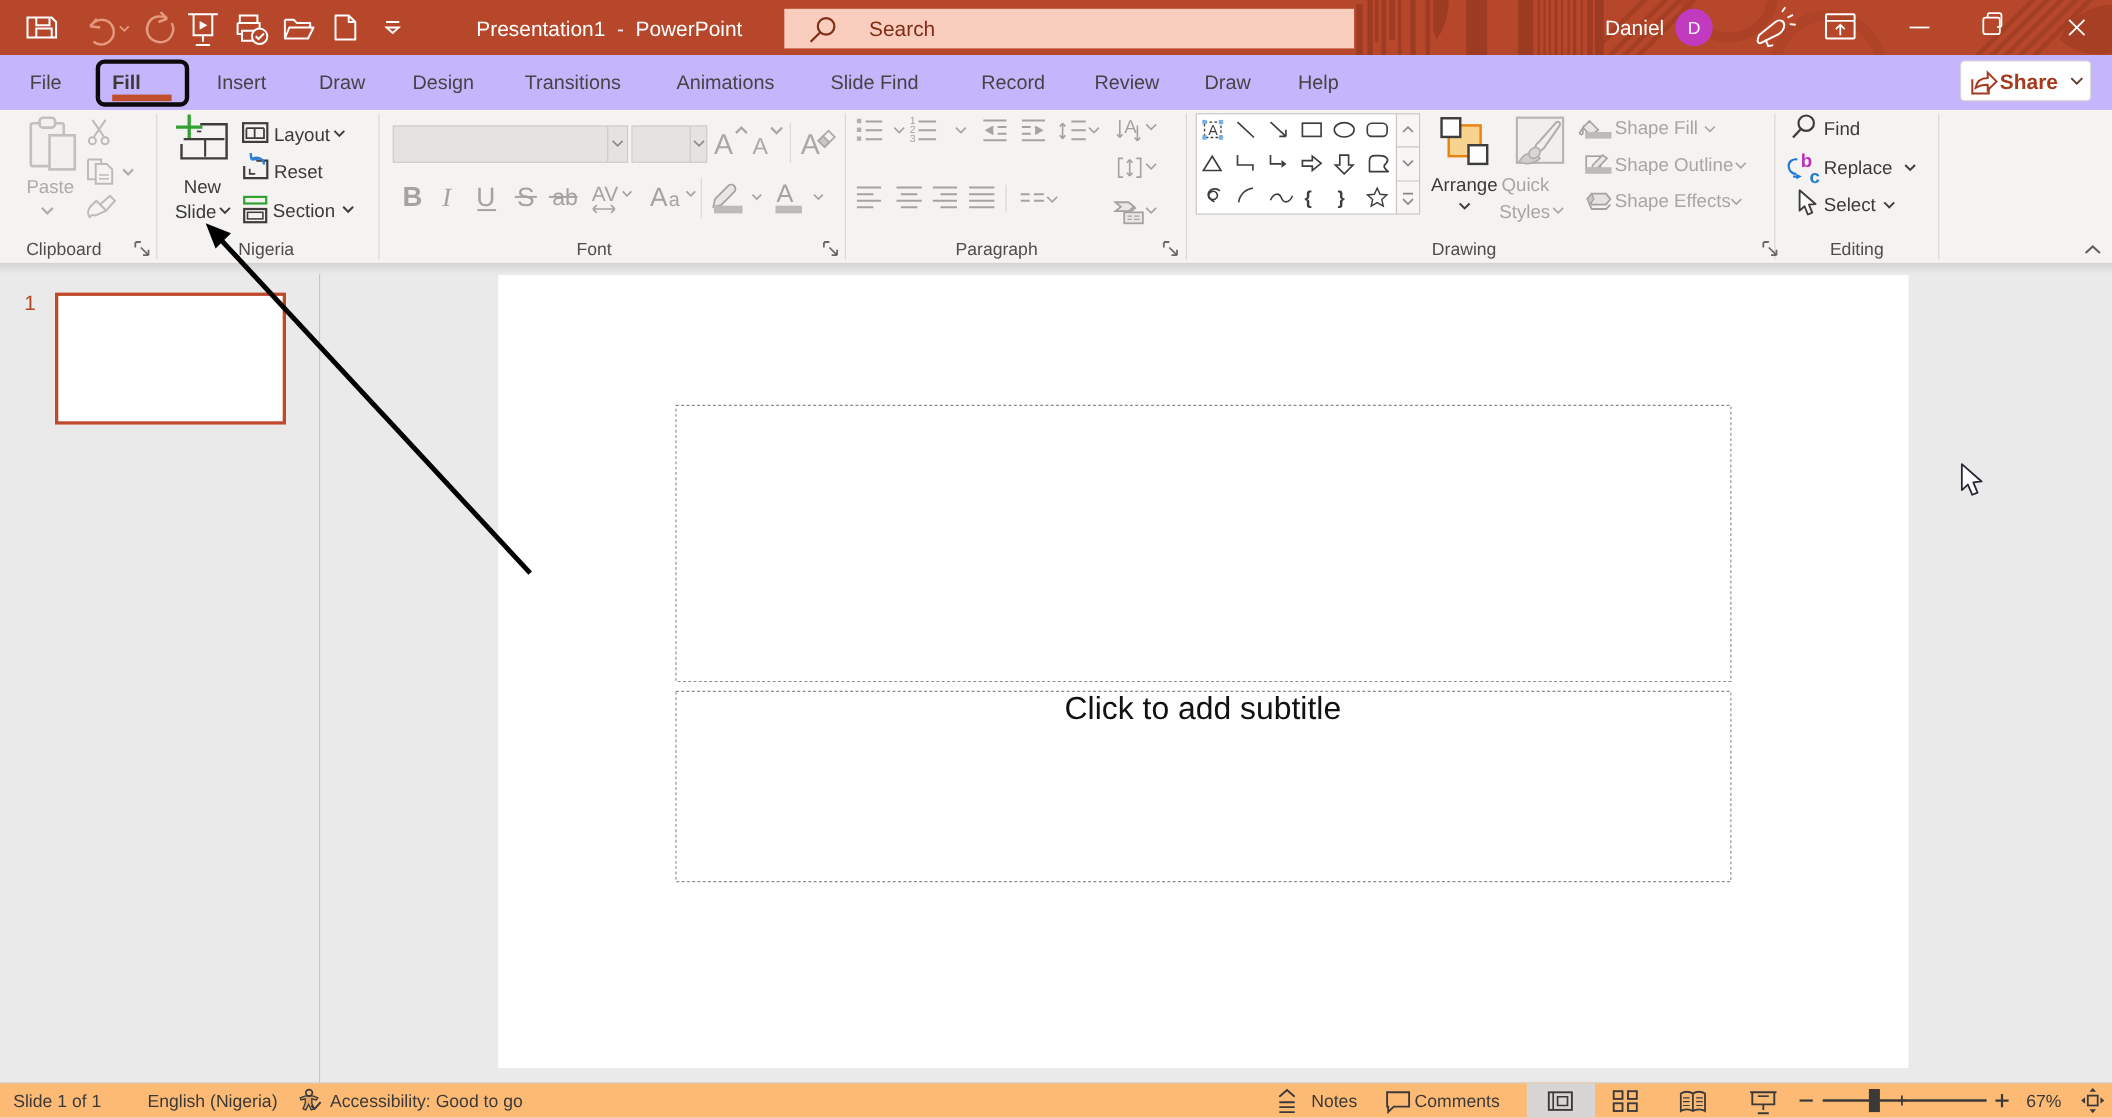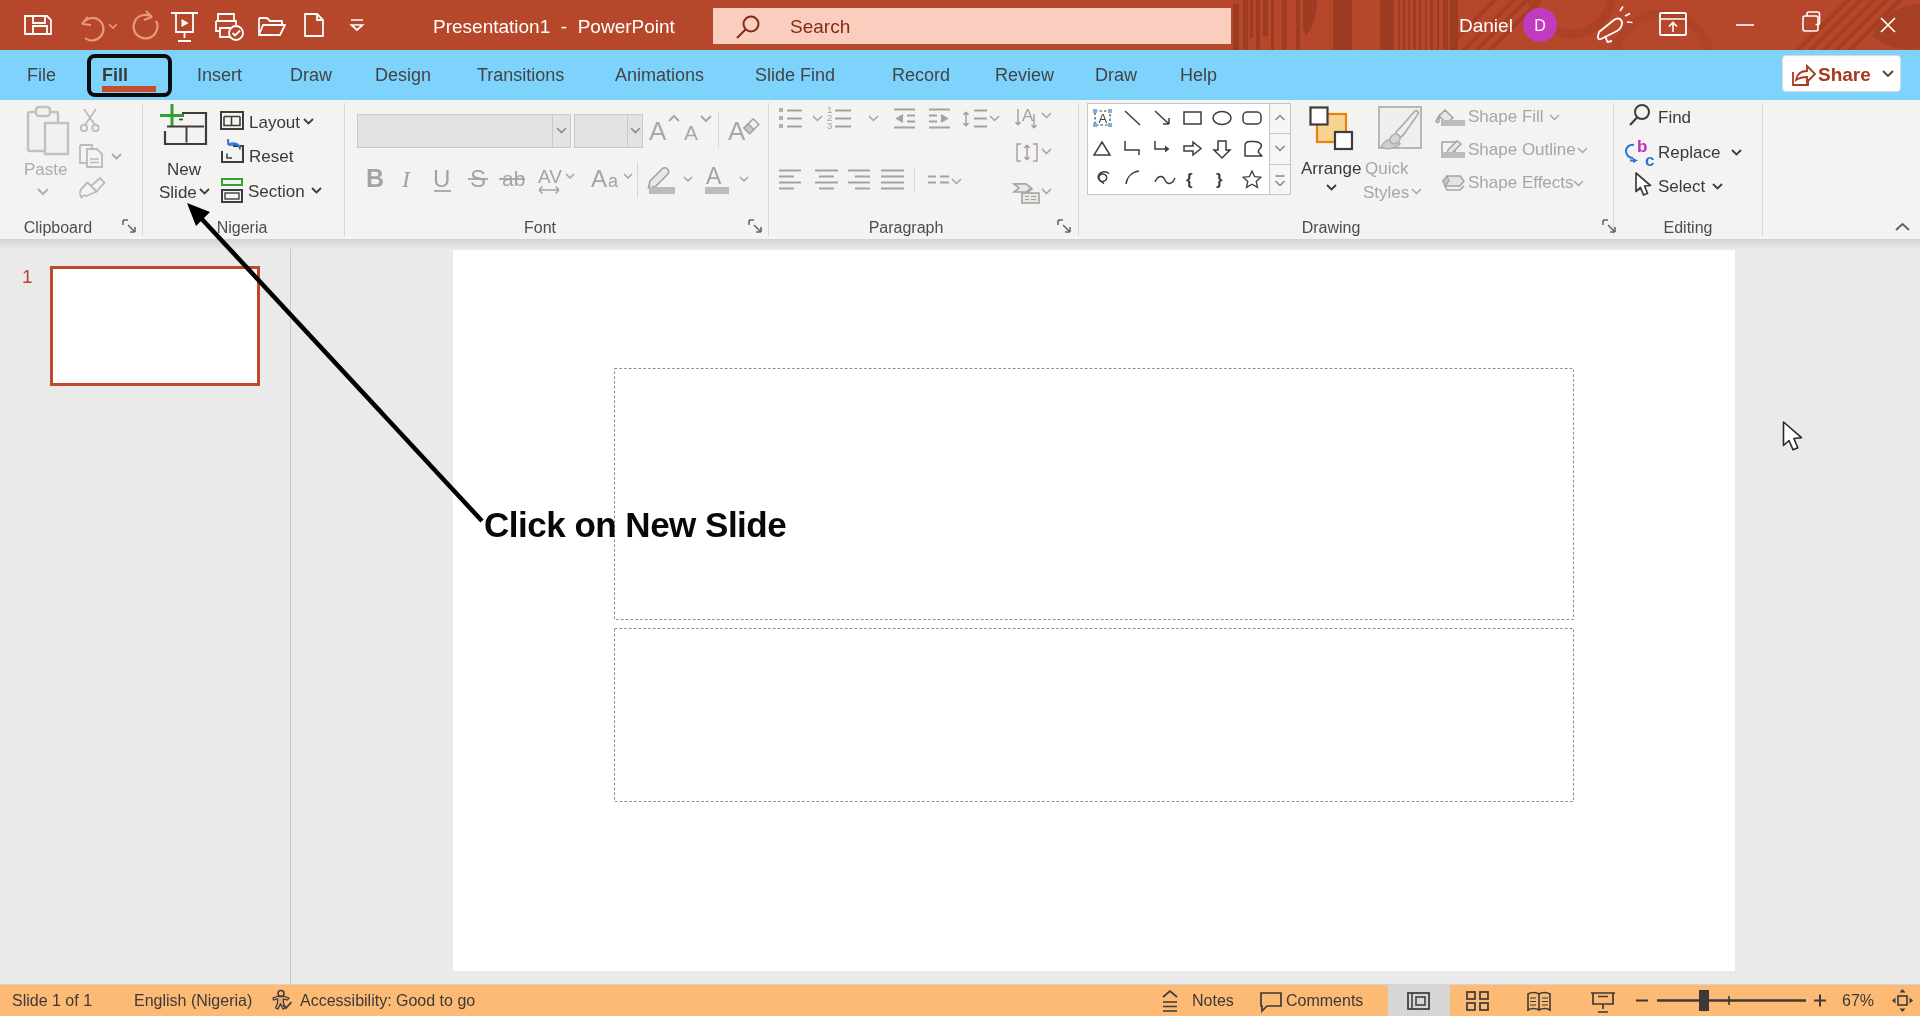--- a/index.html
+++ b/index.html
@@ -1,20 +1,20 @@
 <!DOCTYPE html>
 <html><head>
 <meta charset="utf-8">
 <style>
 * { margin:0; padding:0; box-sizing:border-box; }
 html,body { width:1920px; height:1016px; overflow:hidden; background:#eaeaea;
   font-family:"Liberation Sans", sans-serif; }
 .abs { position:absolute; }
 #titlebar { position:absolute; left:0; top:0; width:1920px; height:50px; background:#b7472a; overflow:hidden; }
-#tabrow { position:absolute; left:0; top:50px; width:1920px; height:50px; background:#7dd3fc; }
+#tabrow { position:absolute; left:0; top:50px; width:1920px; height:50px; background:#c4b5fd; }
 #ribbon { position:absolute; left:0; top:100px; width:1920px; height:139px; background:#f4f3f1; }
 #shadow { position:absolute; left:0; top:239px; width:1920px; height:10px;
   background:linear-gradient(#d3d2d1, #eaeaea); }
 #editor { position:absolute; left:0; top:249px; width:1920px; height:735px; background:#eaeaea; }
 #statusbar { position:absolute; left:0; top:984px; width:1920px; height:32px; background:#fdba74; border-top:1px solid #d6d4d2; }
 .tab { position:absolute; top:0; height:50px; line-height:50px; font-size:18px; color:#444; }
 .glabel { position:absolute; top:119px; font-size:16px; color:#4f4d4b; width:200px; text-align:center; margin-left:-100px; }
 .gdiv { position:absolute; top:3px; width:1px; height:133px; background:#d8d6d4; }
 svg { position:absolute; overflow:visible; }
 </style>
@@ -426,21 +426,21 @@
 <div id="shadow"></div>
 <div id="editor">
   <div class="abs" style="left:290px;top:0;width:1px;height:735px;background:#c9c7c5"></div>
   <div class="abs" style="left:22px;top:17px;font-size:19px;color:#b7472a">1</div>
   <div class="abs" style="left:50px;top:17px;width:210px;height:120px;background:#ffffff;border:3px solid #c0492c"></div>
   <div class="abs" style="left:453px;top:1px;width:1282px;height:721px;background:#ffffff"></div>
   <svg width="1282" height="720" style="left:453px;top:1px">
     <rect x="161.5" y="118.5" width="959" height="251" fill="none" stroke="#8a8a8a" stroke-width="1" stroke-dasharray="2.6 2.2"></rect>
     <rect x="161.5" y="378.5" width="959" height="173" fill="none" stroke="#8a8a8a" stroke-width="1" stroke-dasharray="2.6 2.2"></rect>
   </svg>
-  <div class="abs" style="left:484px;top:258px;font-size:35px;line-height:35px;font-weight:bold;color:#080808;letter-spacing:-0.5px">Click on New Slide</div>
+  <div class="abs" style="left:614px;top:382px;width:959px;text-align:center;font-size:29px;line-height:29px;color:#111">Click to add subtitle</div>
 </div>
 <div id="statusbar">
   <div class="abs" style="left:1388px;top:0;width:62px;height:31px;background:#d8d6d4"></div>
   <svg width="1920" height="31" style="left:0;top:0" font-family="Liberation Sans, sans-serif">
     <g fill="#3b3a39" font-size="16">
       <text x="12" y="21">Slide 1 of 1</text>
       <text x="134" y="21">English (Nigeria)</text>
       <text x="300" y="21">Accessibility: Good to go</text>
       <text x="1192" y="21">Notes</text>
       <text x="1286" y="21">Comments</text>

